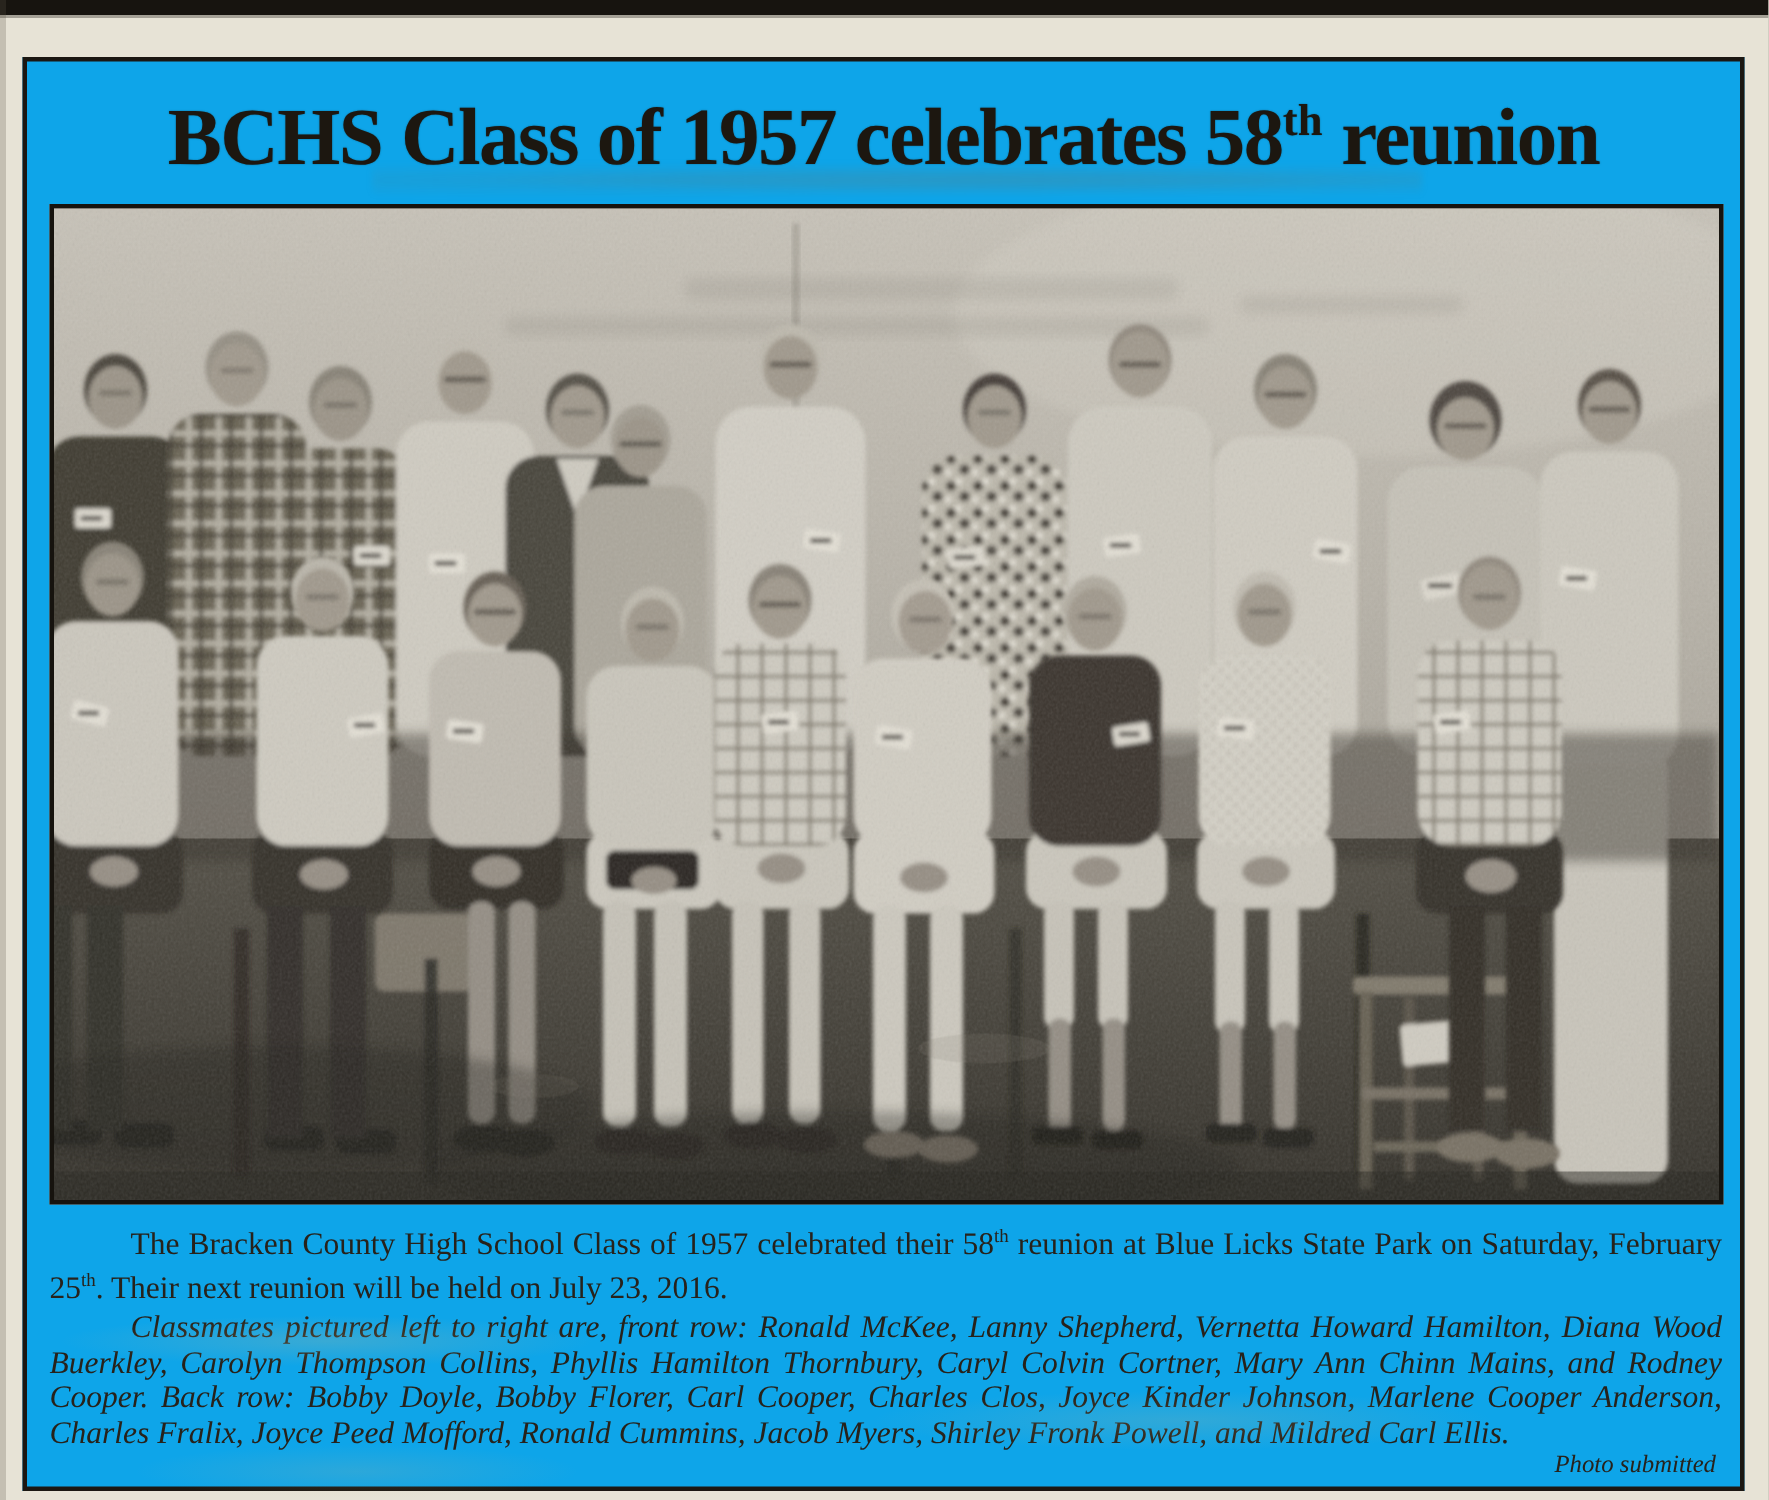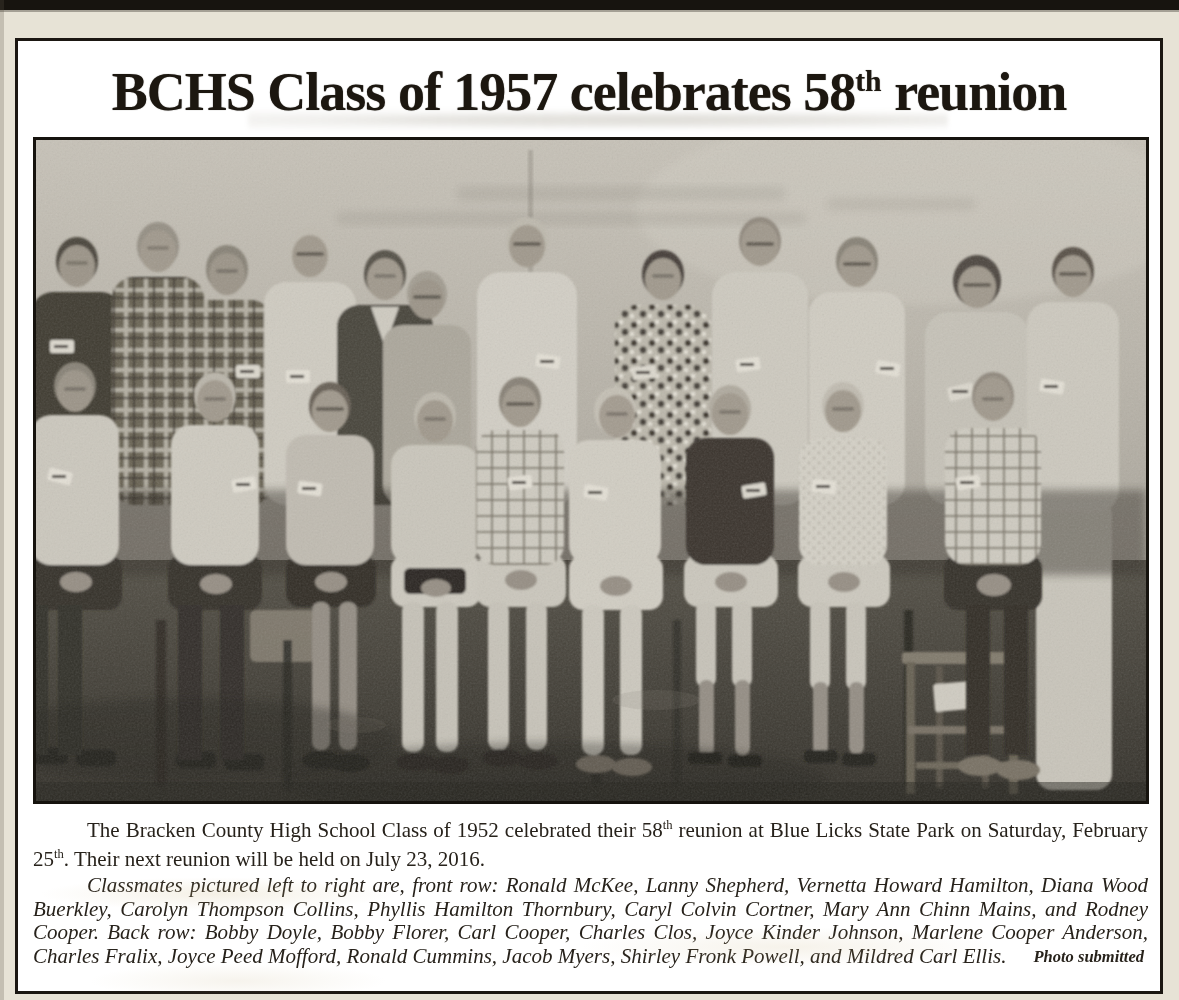--- a/index.html
+++ b/index.html
@@ -7,21 +7,21 @@
     width:1179px;height:1000px;position:relative;overflow:hidden;
     background:#e7e3d6;
     font-family:"Liberation Serif", serif;
   }
   .scan-bar{position:absolute;left:0;top:0;width:1179px;height:10px;background:#17140f;}
   .scan-bar-frag{position:absolute;left:0;top:10px;width:1179px;height:2px;background:rgba(40,35,28,.35);}
   .edge-shade{position:absolute;left:0;top:0;width:4px;height:1000px;background:rgba(90,84,70,.25);}
 
   .clip{
     position:absolute;left:15px;top:38px;width:1142px;height:950px;
-    border:3px solid #1b1712;background:#ffffff;
+    border:3px solid #1b1712;background:#0ea5e9;
   }
   
   .ghost-band{
     position:absolute;left:230px;top:66px;width:700px;height:26px;pointer-events:none;
     background:
       radial-gradient(ellipse at 25% 50%, rgba(120,112,90,.14), transparent 65%),
       radial-gradient(ellipse at 60% 50%, rgba(120,112,90,.11), transparent 60%),
       radial-gradient(ellipse at 88% 50%, rgba(120,112,90,.12), transparent 60%);
     filter:blur(2px);
   }
@@ -58,23 +58,23 @@
   .caption p{
     margin:0;text-align:justify;
     font-size:21px;line-height:23.5px;
     text-indent:54px;
   }
   .caption .p1{margin-top:10px;}
   .caption .p2{margin-top:3px;font-style:italic;}
   .caption sup{font-size:60%;vertical-align:super;}
   .credit{
     float:right;
-    font-style:italic;font-weight:bold;
+    font-style:italic;font-weight:normal;
     font-size:16.5px;line-height:23.5px;
-    padding-right:4px;text-indent:0;
+    padding-right:4px;text-indent:0;margin-top:20px;
   }
 </style>
 </head>
 <body>
 
 <div class="scan-bar"></div>
 <div class="scan-bar-frag"></div>
 <div class="edge-shade"></div>
 
 <div class="clip">
@@ -420,20 +420,20 @@
       <rect x="0" y="642" width="1110" height="19" fill="#23211b" opacity="0.5"></rect>
       <ellipse cx="620" cy="560" rx="44" ry="10" fill="#8b857a" opacity="0.18"></ellipse>
       <ellipse cx="320" cy="585" rx="30" ry="8" fill="#8b857a" opacity="0.14"></ellipse>
       <rect x="0" y="0" width="1110" height="661" fill="#2b2820" opacity="0.06"></rect>
 
       <rect x="0" y="0" width="1110" height="661" filter="url(#grain)"></rect>
     </svg>
   </div>
 
   <div class="caption">
-    <p class="p1"><span>The Bracken County High School Class of 1952 celebrated their 58</span><sup>th</sup><span> reunion at Blue Licks State Park on Saturday, February 25</span><sup>th</sup><span>. Their next reunion will be held on July 23, 2016.</span></p>
+    <p class="p1"><span>The Bracken County High School Class of 1957 celebrated their 58</span><sup>th</sup><span> reunion at Blue Licks State Park on Saturday, February 25</span><sup>th</sup><span>. Their next reunion will be held on July 23, 2016.</span></p>
     <p class="p2"><span>Classmates pictured left to right are, front row: Ronald McKee, Lanny Shepherd, Vernetta Howard Hamilton, Diana Wood Buerkley, Carolyn Thompson Collins, Phyllis Hamilton Thornbury, Caryl Colvin Cortner, Mary Ann Chinn Mains, and Rodney Cooper. Back row: Bobby Doyle, Bobby Florer, Carl Cooper, Charles Clos, Joyce Kinder Johnson, Marlene Cooper Anderson, Charles Fralix, Joyce Peed Mofford, Ronald Cummins, Jacob Myers, Shirley Fronk Powell, and Mildred Carl Ellis.</span><span class="credit">Photo submitted</span></p>
   </div>
 
   <div class="stain-a"></div>
   <div class="stain-b"></div>
   <div class="stain-c"></div>
 </div>
 
 </body></html>

